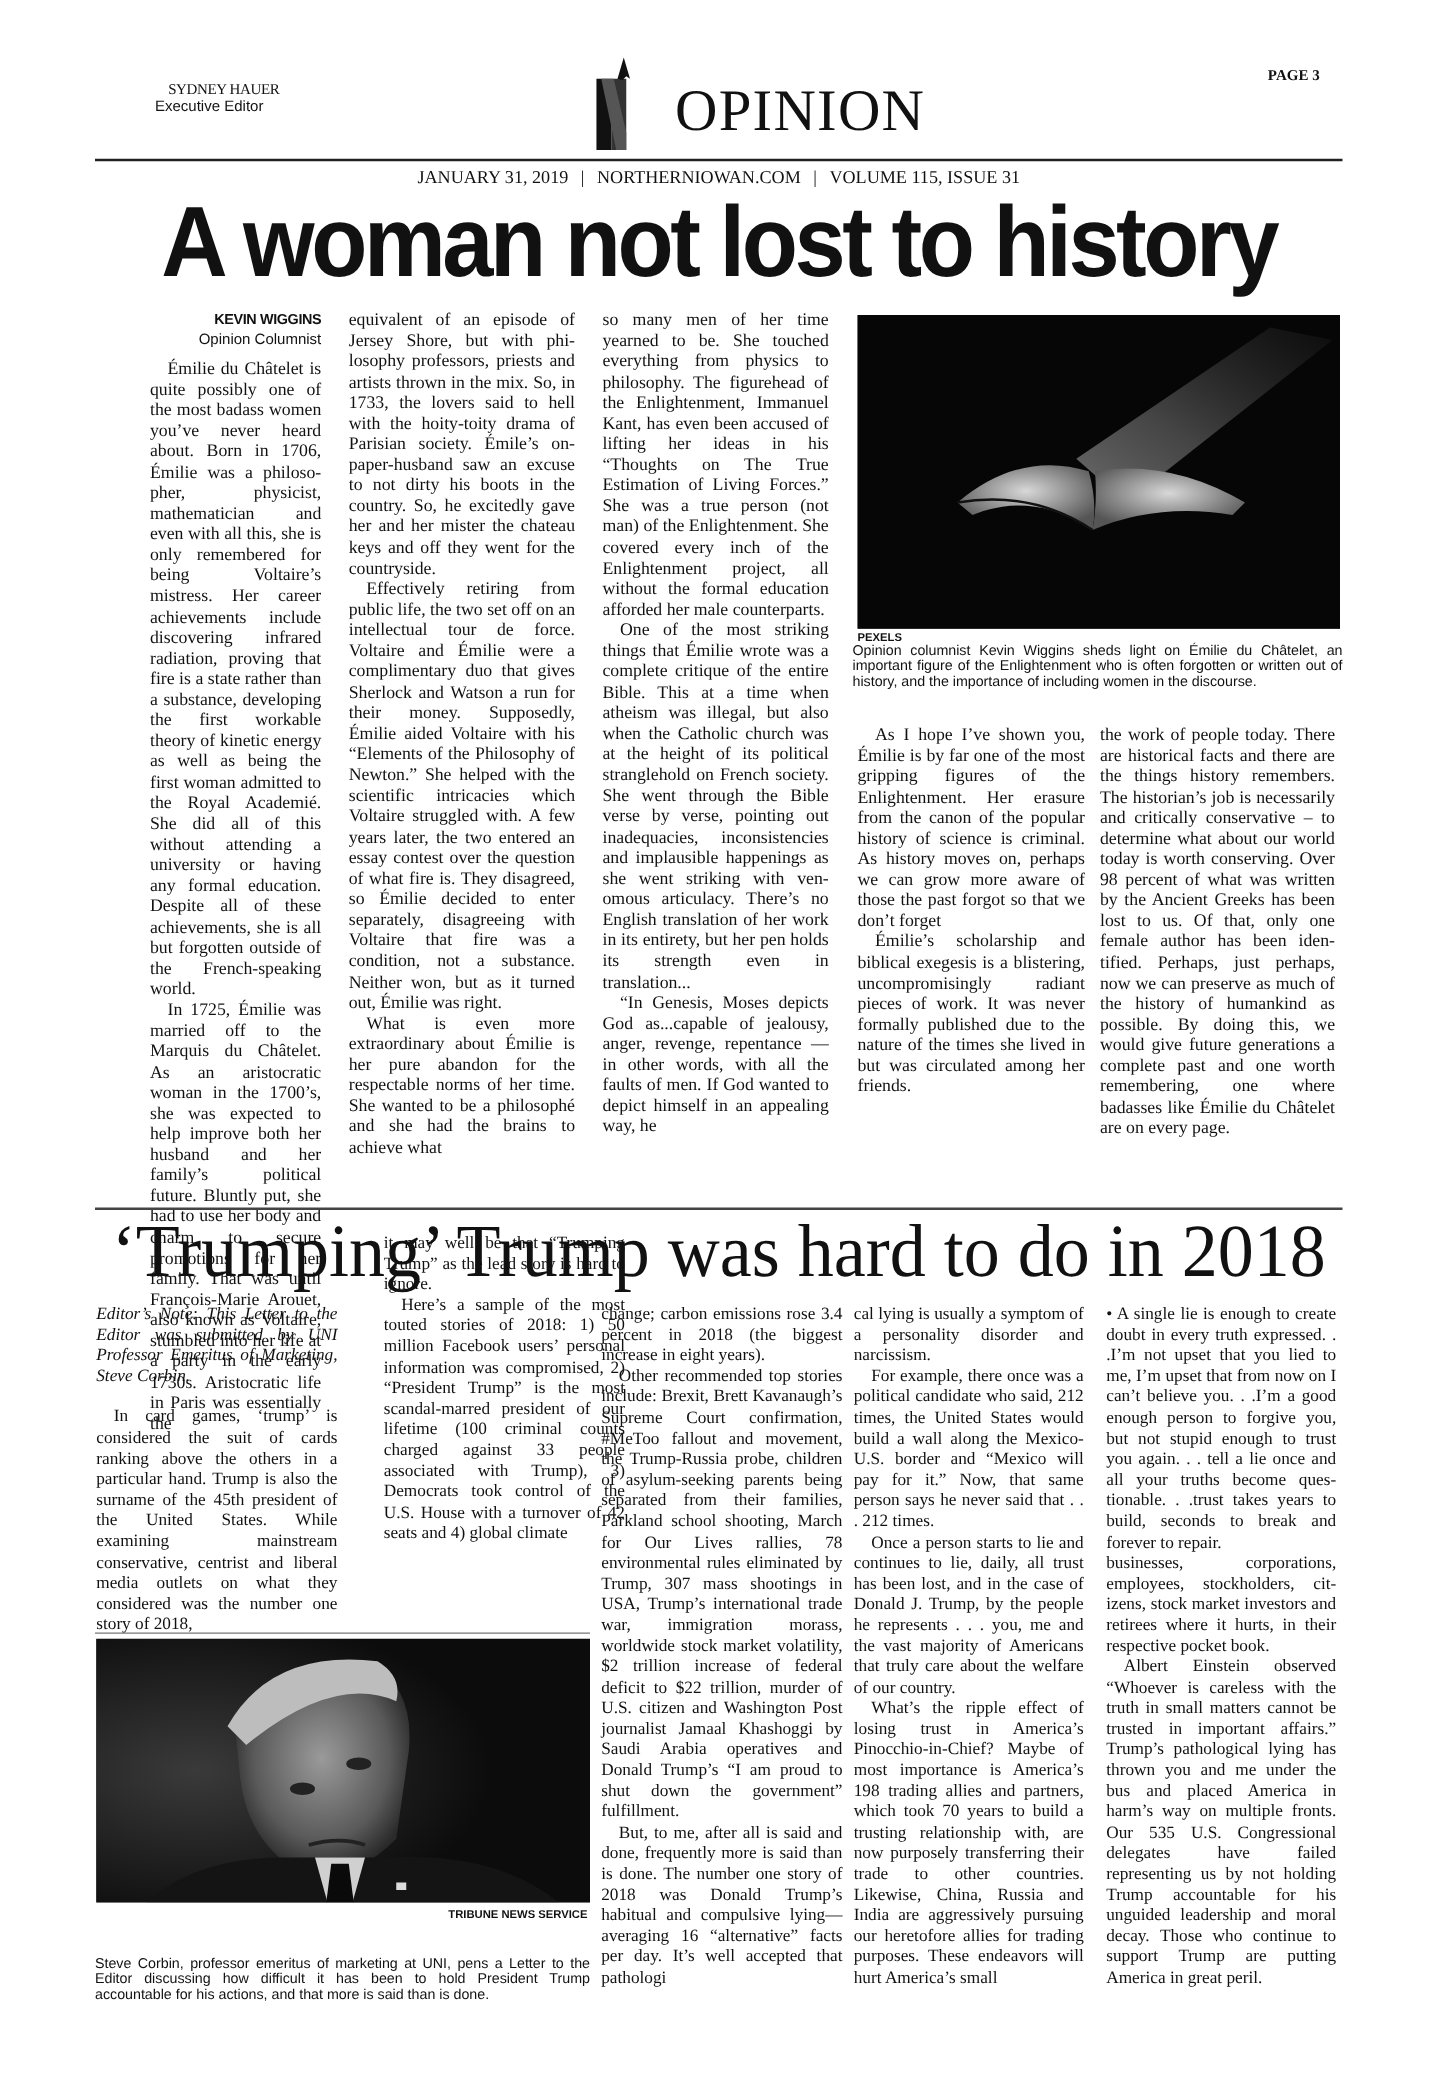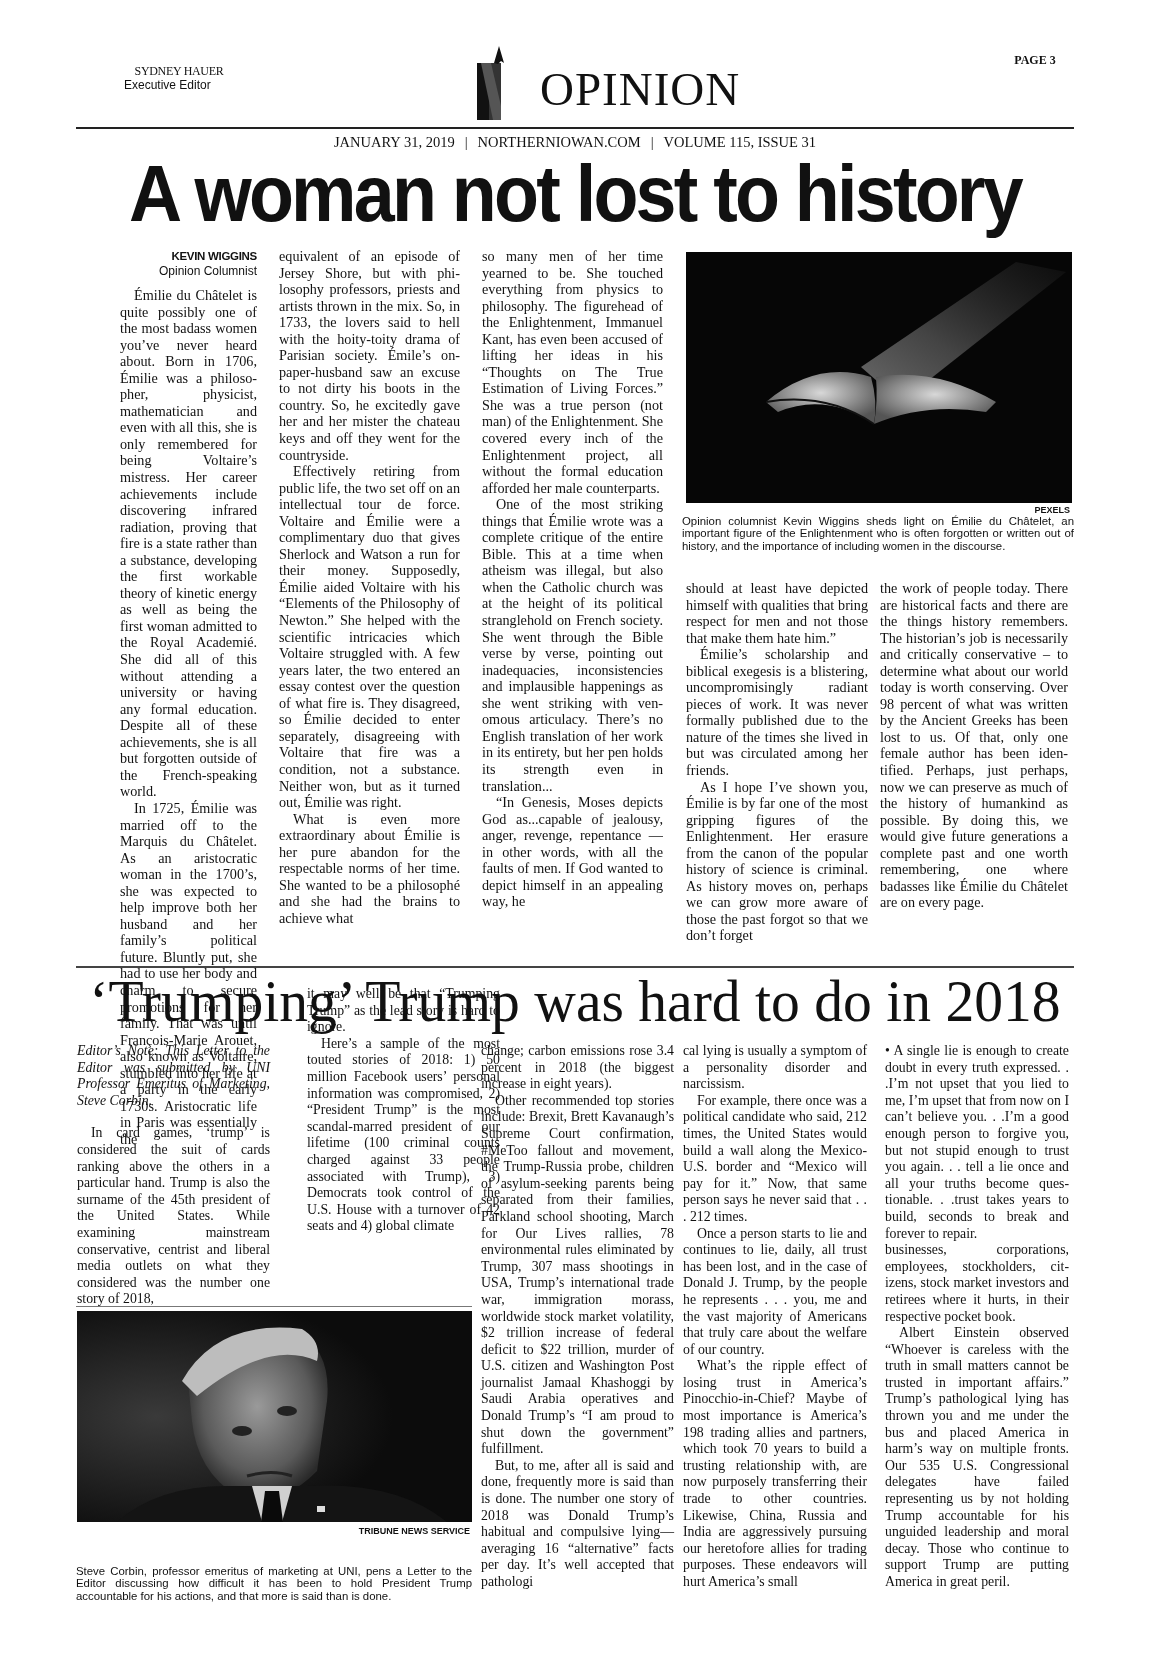--- a/index.html
+++ b/index.html
@@ -27,21 +27,21 @@
   .byline-name { left: 120px; top: 250px; width: 137px; text-align: right; font-family: "Liberation Sans", sans-serif; font-weight: bold; font-size: 11.5px; letter-spacing: -0.3px; }
   .byline-title { left: 120px; top: 264px; width: 137px; text-align: right; font-family: "Liberation Sans", sans-serif; font-size: 12px; }
 
   .c1 { left: 120px; top: 287px; width: 137px; }
   .c2 { left: 279px; top: 248px; width: 181px; }
   .c3 { left: 482px; top: 248px; width: 181px; }
   .c4 { left: 686px; top: 580px; width: 182px; }
   .c5 { left: 880px; top: 580px; width: 188px; }
 
   .photo1 { left: 686px; top: 252px; width: 386px; height: 251px; background: #050505; overflow: hidden; }
-  .credit1 { left: 686px; top: 505px; width: 384px; text-align: right; font-family: "Liberation Sans", sans-serif; font-weight: bold; font-size: 9px; }
+  .credit1 { left: 686px; top: 505px; width: 384px; text-align: left; font-family: "Liberation Sans", sans-serif; font-weight: bold; font-size: 9px; }
   .caption1 { left: 682px; top: 515px; width: 392px; font-family: "Liberation Sans", sans-serif; font-size: 11.4px; line-height: 12.3px; text-align: justify; }
 
   .rule-mid { left: 76px; top: 966px; width: 998px; height: 2px; background: #444; }
 
   .headline2 { left: 60px; top: 970px; width: 1030px; text-align: center; font-family: "Liberation Serif", serif; font-size: 60px; line-height: 1.05; transform: scaleX(0.96); transform-origin: center; }
 
   .d1 { left: 77px; top: 1043px; width: 193px; }
   .d2 { left: 280px; top: 986px; width: 193px; margin-left: 27px; }
   .d3 { left: 481px; top: 1043px; width: 193px; }
   .d4 { left: 683px; top: 1043px; width: 184px; }
@@ -114,23 +114,22 @@
     <polygon points="380,20 330,10 175,115 215,150" fill="url(#beam)"></polygon>
     <path d="M 80,150 Q 130,108 185,125 Q 192,150 188,172 Q 140,140 92,160 Z" fill="url(#page)"></path>
     <path d="M 188,172 Q 192,150 190,125 Q 250,115 310,150 L 300,160 Q 240,150 188,172 Z" fill="url(#page)"></path>
     <path d="M 80,150 Q 140,140 188,172" stroke="#111" stroke-width="2" fill="none"></path>
   </svg>
 </div>
 <div class="abs credit1">PEXELS</div>
 <div class="abs caption1">Opinion columnist Kevin Wiggins sheds light on Émilie du Châtelet, an important figure of the Enlightenment who is often forgotten or written out of history, and the importance of including women in the discourse.</div>
 
 <div class="abs col c4">
-  <p class="noindent">should at least have depicted himself with qualities that bring respect for men and not those that make them hate him.”</p>
+  <p>As I hope I’ve shown you, Émilie is by far one of the most gripping figures of the Enlightenment. Her erasure from the canon of the pop­ular history of science is criminal. As history moves on, perhaps we can grow more aware of those the past forgot so that we don’t forget</p>
   <p>Émilie’s scholarship and biblical exegesis is a blister­ing, uncompromisingly radi­ant pieces of work. It was never formally published due to the nature of the times she lived in but was circulat­ed among her friends.</p>
-  <p>As I hope I’ve shown you, Émilie is by far one of the most gripping figures of the Enlightenment. Her erasure from the canon of the pop­ular history of science is criminal. As history moves on, perhaps we can grow more aware of those the past forgot so that we don’t forget</p>
 </div>
 <div class="abs col c5">
   <p class="noindent">the work of people today. There are historical facts and there are the things his­tory remembers. The histo­rian’s job is necessarily and critically conservative – to determine what about our world today is worth con­serving. Over 98 percent of what was written by the Ancient Greeks has been lost to us. Of that, only one female author has been iden­tified. Perhaps, just perhaps, now we can preserve as much of the history of humankind as possible. By doing this, we would give future gen­erations a complete past and one worth remembering, one where badasses like Émilie du Châtelet are on every page.</p>
 </div>
 
 <div class="abs rule-mid"></div>
 
 <div class="abs headline2">‘Trumping’ Trump was hard to do in 2018</div>
 
 <div class="abs col small d1">

